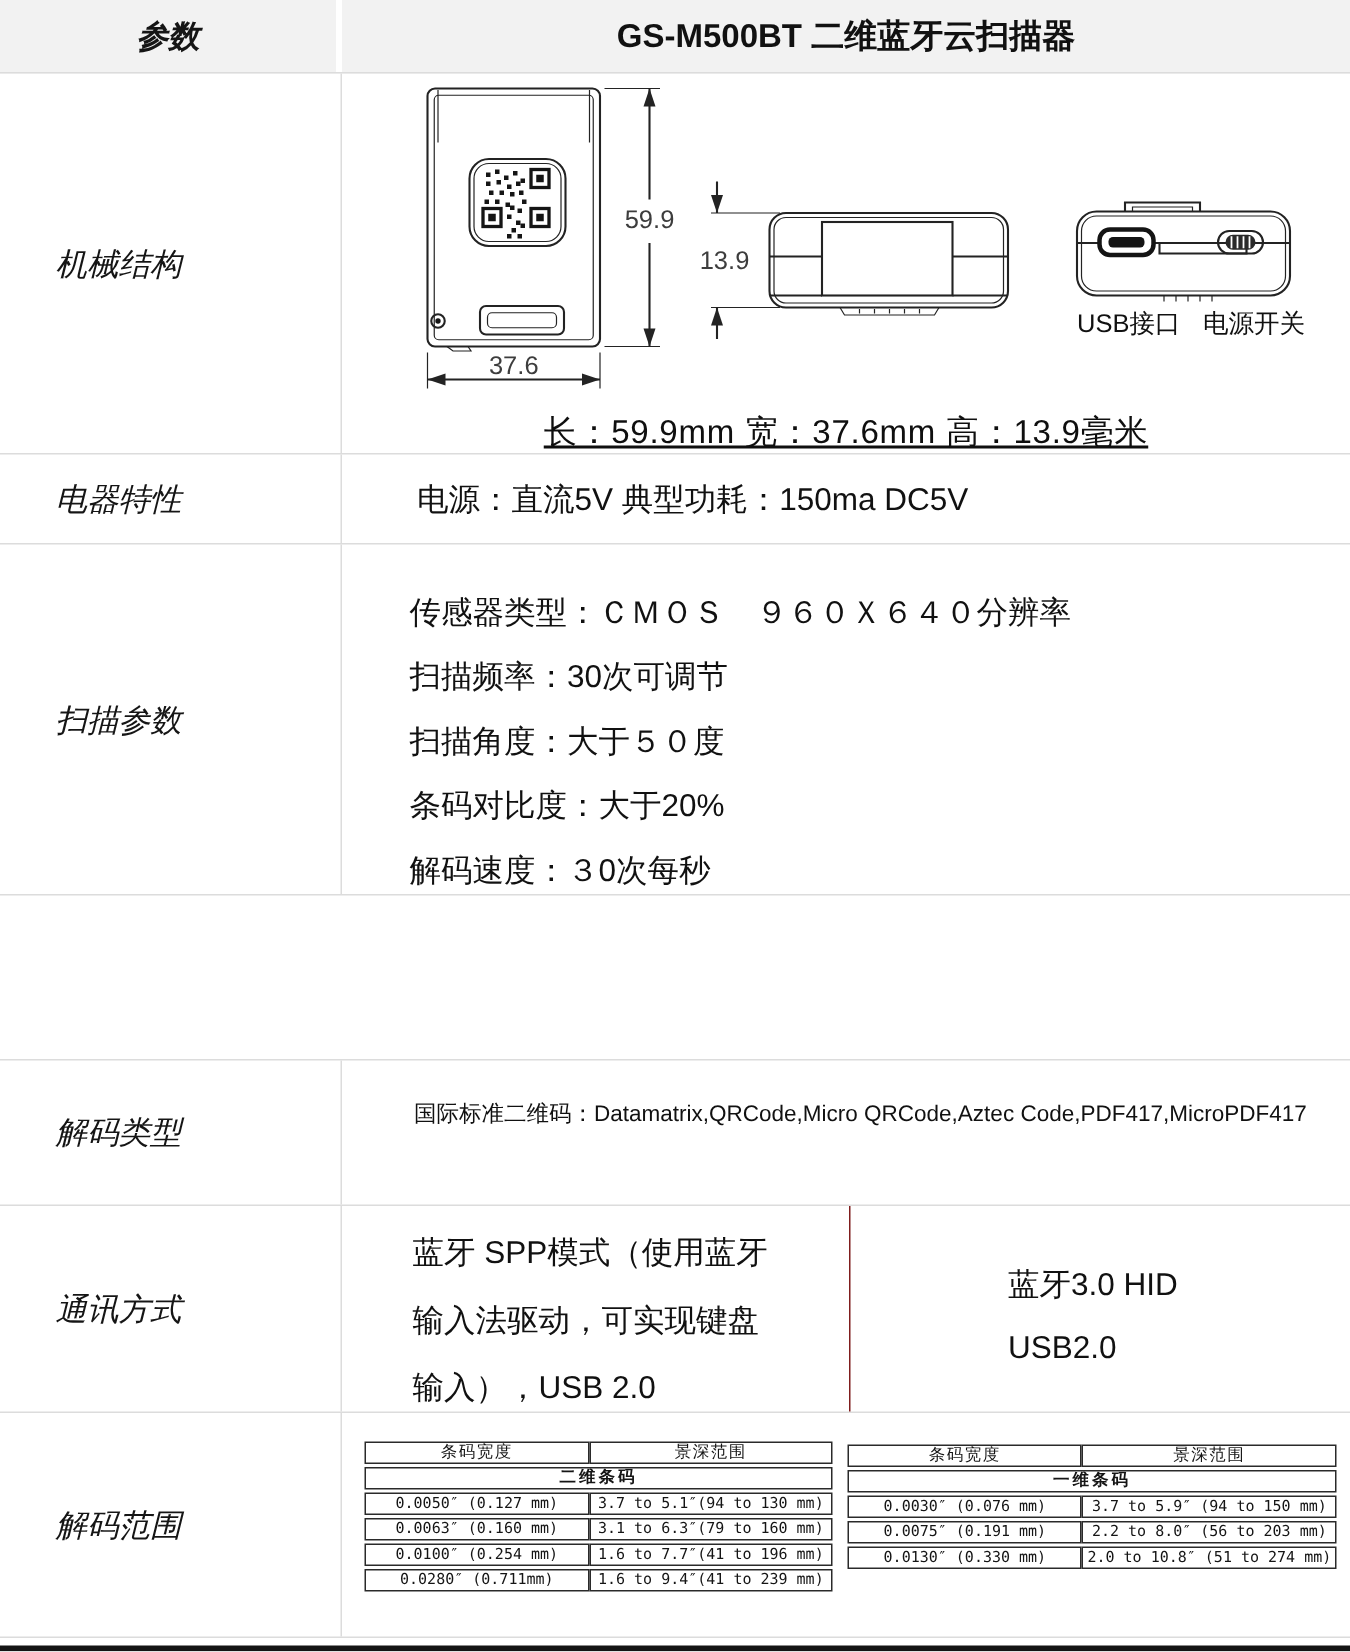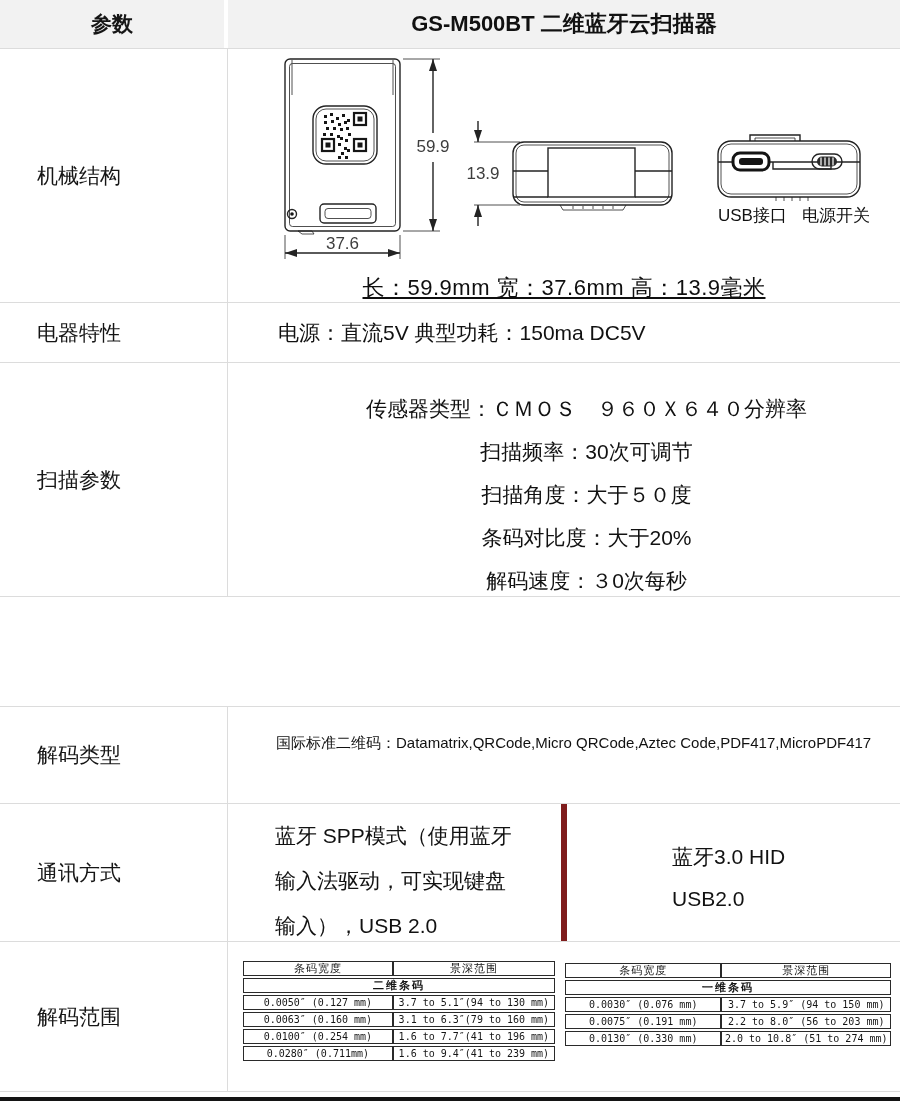--- a/index.html
+++ b/index.html
@@ -1,52 +1,52 @@
 <!DOCTYPE html>
 <html><head>
 <meta charset="utf-8">
 <style>
   * { margin:0; padding:0; box-sizing:border-box; }
   html,body { background:#fff; }
   body { font-family:"Liberation Sans","DejaVu Sans",sans-serif; color:#111; }
   .sheet { position:relative; width:900px; height:1101px; background:#fff; overflow:hidden; }
 
   .row { display:flex; width:100%; border-bottom:1px solid #dcdcdc; }
-  .cell-label { width:228px; border-right:1px solid #dcdcdc; display:flex; align-items:center; padding-left:37px; font-size:21px; color:#151515; }
+  .cell-label { width:228px; border-right:1px solid #dcdcdc; display:flex; align-items:center; padding-left:37px; font-size:21px; color:#151515;font-style:italic; }
   .cell-content { flex:1; position:relative; }
 
   
   .row-header { height:49px; background:#f2f2f2; }
   .row-header .cell-label { border-right:4px solid #ffffff; font-weight:bold; justify-content:center; padding-left:0; font-size:21px; }
   .row-header .cell-content { display:flex; align-items:center; justify-content:center; font-weight:bold; font-size:22px; }
 
   .row-mech  { height:254px; }
   .row-elec  { height:60px; }
   .row-scan  { height:234px; }
   .row-power { height:110px; }
   .row-types { height:97px; }
   .row-comm  { height:138px; }
   .row-range { height:150px; }
 
   .mech-svg { position:absolute; left:0; top:6; }
   .mech-dims { position:absolute; left:0; top:224px; width:100%; text-align:center; font-size:22px; color:#0f0f0f; letter-spacing:0.5px;text-decoration:underline; }
 
   .elec-text { display:flex; align-items:center; height:100%; padding-left:50px; font-size:21px; }
 
-  .scan-block { padding:24px 0 0 45px;text-align:center; }
+  .scan-block { padding:24px 0 0 45px; }
   .scan-block .ln { line-height:43px; font-size:21px; }
 
   .power-block { padding:1px 0 0 47px; }
   .power-block .ln { line-height:38px; font-size:21px; }
 
   .types-block { padding:22px 0 0 48px; }
   .types-block .ln { line-height:27px; font-size:15px; }
 
   .comm-wrap { display:flex; height:100%; }
-  .comm-left { width:339px; border-right:6px solid #7f1d1d; padding:9px 0 0 47px; }
+  .comm-left { width:339px; border-right:1px solid #7f1d1d; padding:9px 0 0 47px; }
   .comm-left .ln { line-height:45px; font-size:21px; }
   .comm-right { flex:1; padding:32px 4px 0 105px; }
   .comm-right .ln { line-height:42px; font-size:21px; }
 
   table.mini { border-collapse:separate; border-spacing:0 2px; font-family:"DejaVu Sans Mono","Liberation Mono",monospace; font-size:10px; color:#151515; table-layout:fixed; }
   table.mini th, table.mini td { border:1px solid #2a2a2a; text-align:center; height:15px; line-height:13px; padding:0 1px; font-weight:normal; overflow:hidden; white-space:nowrap;margin-top:20px; }
   table.mini .group { font-family:"Liberation Sans","DejaVu Sans",sans-serif; font-size:11px; letter-spacing:2px; font-weight:bold; }
   table.mini th { font-family:"Liberation Sans","DejaVu Sans",sans-serif; font-size:11px; letter-spacing:1px; }
   .mini-2d { position:absolute; left:15px; top:17px; width:312px; }
   .mini-1d { position:absolute; left:337px; top:19px; width:326px; }

